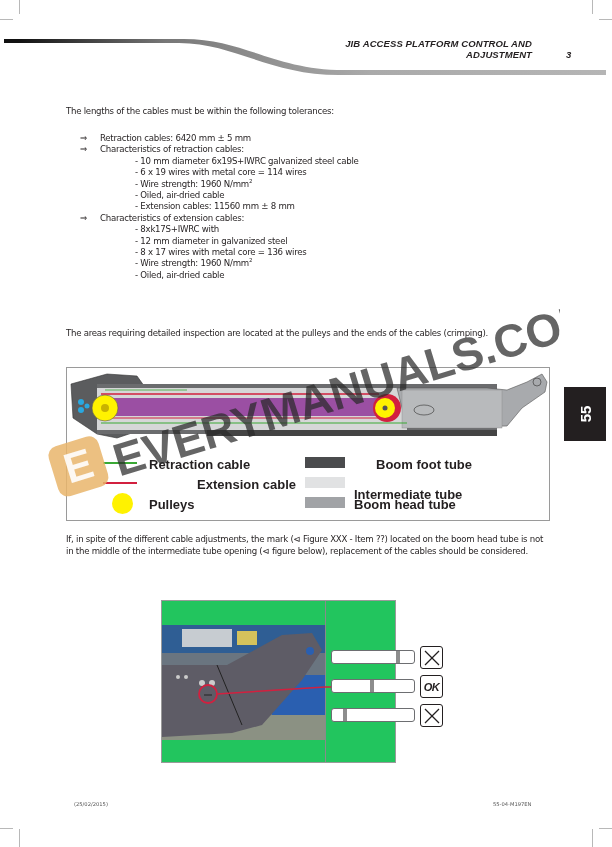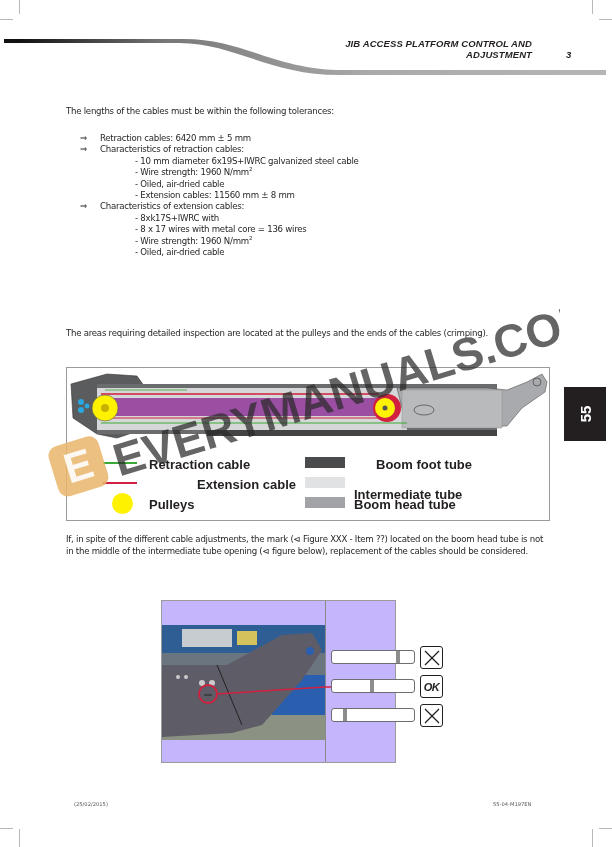--- a/index.html
+++ b/index.html
@@ -35,21 +35,21 @@
   .legend-swatch-line { position: absolute; height: 2px; width: 34px; }
   .legend-swatch-rect { position: absolute; width: 40px; height: 11px; }
   .legend-dot { position: absolute; width: 21px; height: 21px; border-radius: 50%; }
 
   .tab55 { position: absolute; left: 564px; top: 387px; width: 42px; height: 54px; background: #231f20; }
   .tab55 span { position: absolute; left: 50%; top: 50%; transform: translate(-50%,-50%) rotate(-90deg);
     font-family: "Liberation Sans", sans-serif; font-weight: bold; font-size: 15px; color: #fff; }
 
   .para2 { left: 66px; top: 533px; line-height: 12px; white-space: normal; width: 486px; }
 
-  .fig2 { position: absolute; left: 161px; top: 600px; width: 235px; height: 163px; border: 1px solid #9a9a9a; background: #c4b5fd; }
+  .fig2 { position: absolute; left: 161px; top: 600px; width: 235px; height: 163px; border: 1px solid #9a9a9a; background: #22c55e; }
   .fig2-divider { position: absolute; left: 163px; top: 0; width: 1px; height: 161px; background: #8a8a8a; }
   .photo { position: absolute; left: 0; top: 24px; width: 163px; height: 115px; overflow: hidden; }
   .gauge { position: absolute; left: 169px; width: 84px; height: 14px; border: 1px solid #6d6e71; border-radius: 3px; background: #fff; }
   .gauge .mark { position: absolute; top: 0; width: 4px; height: 12px; background: #8d8d8d; }
   .verdict { position: absolute; left: 258px; width: 23px; height: 23px; border: 1.5px solid #231f20; border-radius: 3px; background: #fff;
     display: flex; align-items: center; justify-content: center; }
   .verdict-ok { font-family: "Liberation Sans", sans-serif; font-style: italic; font-weight: bold; font-size: 11px; color: #231f20; letter-spacing: -0.5px; }
 
   .footer-date { position: absolute; left: 74px; top: 801px; font-family: "DejaVu Sans", sans-serif; font-size: 5.2px; color: #555; }
   .footer-code { position: absolute; left: 493px; top: 801px; font-family: "DejaVu Sans", sans-serif; font-size: 5.2px; color: #555; }
@@ -94,34 +94,40 @@
       <span class="txt"><span>Retraction cables: 6420 mm ± 5 mm</span></span>
     </div>
     <div class="spec-line head">
       <span class="arrow">⇒</span>
       <span class="txt"><span>Characteristics of retraction cables:</span></span>
     </div>
     <div class="spec-line sub">
       <span class="txt"><span>- 10 mm diameter 6x19S+IWRC galvanized steel cable</span></span>
     </div>
     <div class="spec-line sub">
+      <span class="txt"><span>- 6 x 19 wires with metal core = 114 wires</span></span>
+    </div>
+    <div class="spec-line sub">
       <span class="txt"><span>- Wire strength: 1960 N/mm</span><sup>2</sup></span>
     </div>
     <div class="spec-line sub">
       <span class="txt"><span>- Oiled, air-dried cable</span></span>
     </div>
     <div class="spec-line sub">
       <span class="txt"><span>- Extension cables: 11560 mm ± 8 mm</span></span>
     </div>
     <div class="spec-line head">
       <span class="arrow">⇒</span>
       <span class="txt"><span>Characteristics of extension cables:</span></span>
     </div>
     <div class="spec-line sub">
       <span class="txt"><span>- 8xk17S+IWRC with</span></span>
+    </div>
+    <div class="spec-line sub">
+      <span class="txt"><span>- 12 mm diameter in galvanized steel</span></span>
     </div>
     <div class="spec-line sub">
       <span class="txt"><span>- 8 x 17 wires with metal core = 136 wires</span></span>
     </div>
     <div class="spec-line sub">
       <span class="txt"><span>- Wire strength: 1960 N/mm</span><sup>2</sup></span>
     </div>
     <div class="spec-line sub">
       <span class="txt"><span>- Oiled, air-dried cable</span></span>
     </div>

